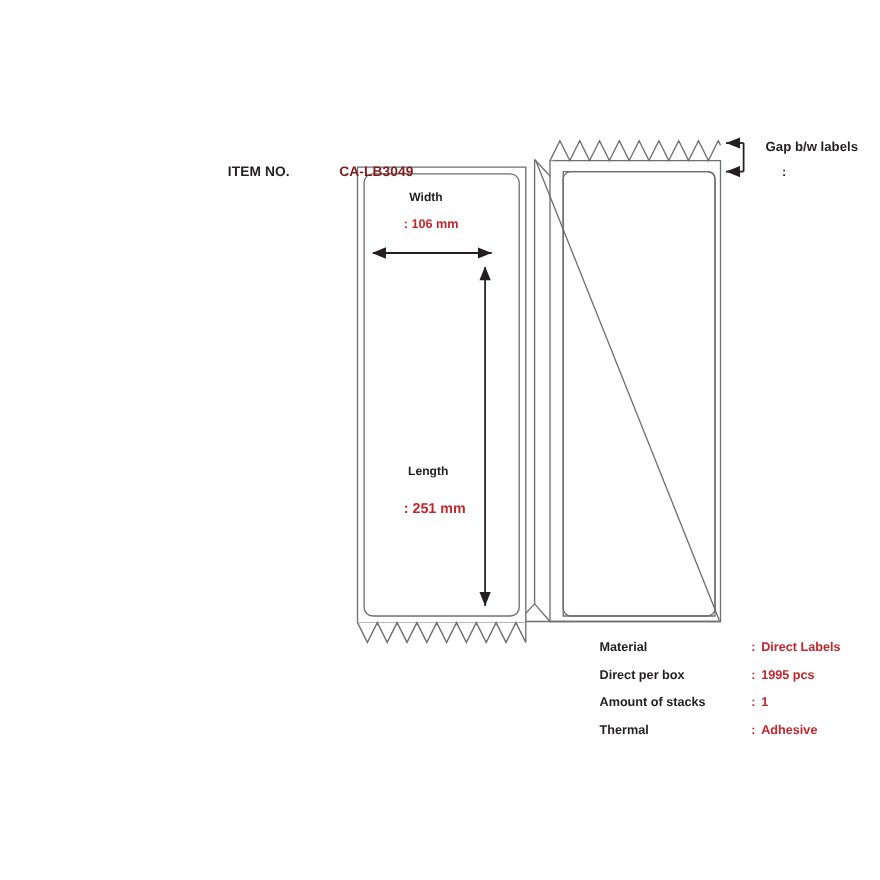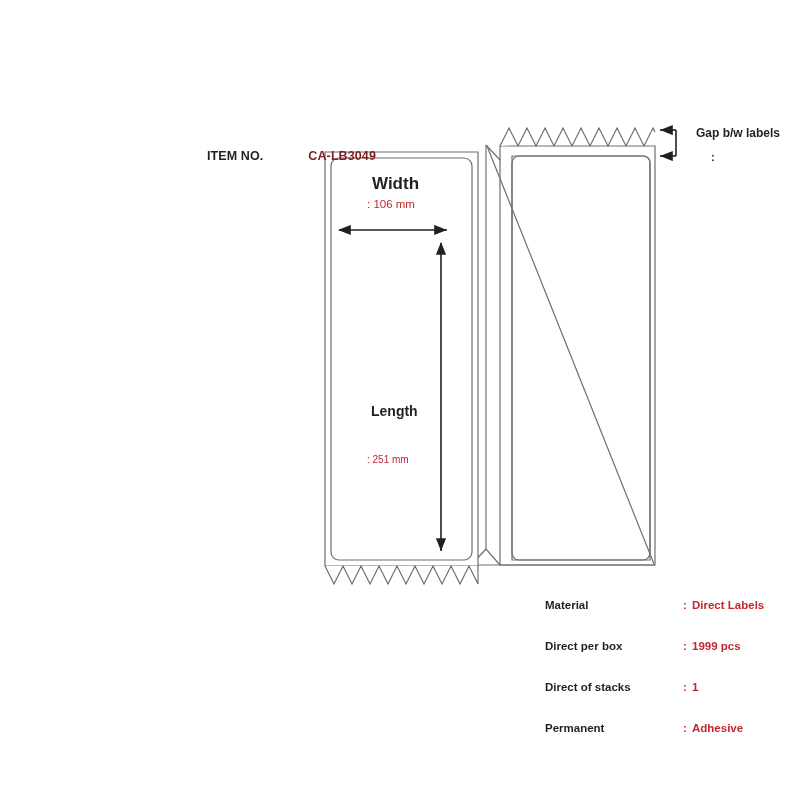--- a/index.html
+++ b/index.html
@@ -31,50 +31,50 @@
     position: absolute;
     white-space: nowrap;
     line-height: 1;
   }
   .lbl-black {
     color: #231f20;
     font-weight: bold;
   }
   .lbl-red {
     color: #c1272d;
-    font-weight: normal;
+    font-weight: bold;
   }
   
   #item-no-row {
     position: absolute;
     left: 167px;
     top: 149px;
     font-size: 12.5px;
     letter-spacing: 0.1px;
   }
   #item-no-row span { display: inline; padding-left: 40px; }
   #item-no-label { color: #231f20; font-weight: bold; }
   #item-no-value { color: #7f1d1d; font-weight: bold; margin-left: 5px; }
 
   
   #width-name {
     left: 372px; top: 175px;
-    font-size: 17px;
+    font-size: 11px;
   }
   #width-value {
     left: 367px; top: 199px;
     font-size: 11.5px;
   }
   #length-name {
-    left: 371px; top: 404px;
-    font-size: 14px;
+    left: 371px; top: 424px;
+    font-size: 11px;
   }
   #length-value {
     left: 367px; top: 455px;
-    font-size: 10px;
+    font-size: 13px;
   }
 
   
   #gap-name {
     left: 684px; top: 127px;
     font-size: 12px;
     margin-left: 12px;
   }
   #gap-value {
     left: 711px; top: 152px;
@@ -85,21 +85,20 @@
   #spec-table {
     position: absolute;
     left: 545px;
     top: 583px;
     width: 250px;
   }
   .spec-row {
     position: relative;
     height: 25px;
     font-size: 11.5px;
-    margin-top: 16px;
   }
   .spec-key {
     position: absolute;
     left: 0;
     top: 0;
     color: #231f20;
     font-weight: bold;
     white-space: nowrap;
   }
   .spec-colon {
@@ -196,27 +195,27 @@
 
   <div id="spec-table">
     <div class="spec-row">
       <span class="spec-key">Material</span>
       <span class="spec-colon">:</span>
       <span class="spec-val">Direct Labels</span>
     </div>
     <div class="spec-row">
       <span class="spec-key">Direct per box</span>
       <span class="spec-colon">:</span>
-      <span class="spec-val">1999 pcs</span>
-    </div>
-    <div class="spec-row">
-      <span class="spec-key">Direct of stacks</span>
+      <span class="spec-val">1995 pcs</span>
+    </div>
+    <div class="spec-row">
+      <span class="spec-key">Amount of stacks</span>
       <span class="spec-colon">:</span>
       <span class="spec-val">1</span>
     </div>
     <div class="spec-row">
-      <span class="spec-key">Permanent</span>
+      <span class="spec-key">Thermal</span>
       <span class="spec-colon">:</span>
       <span class="spec-val">Adhesive</span>
     </div>
   </div>
 
 </div>
 
 </body></html>

